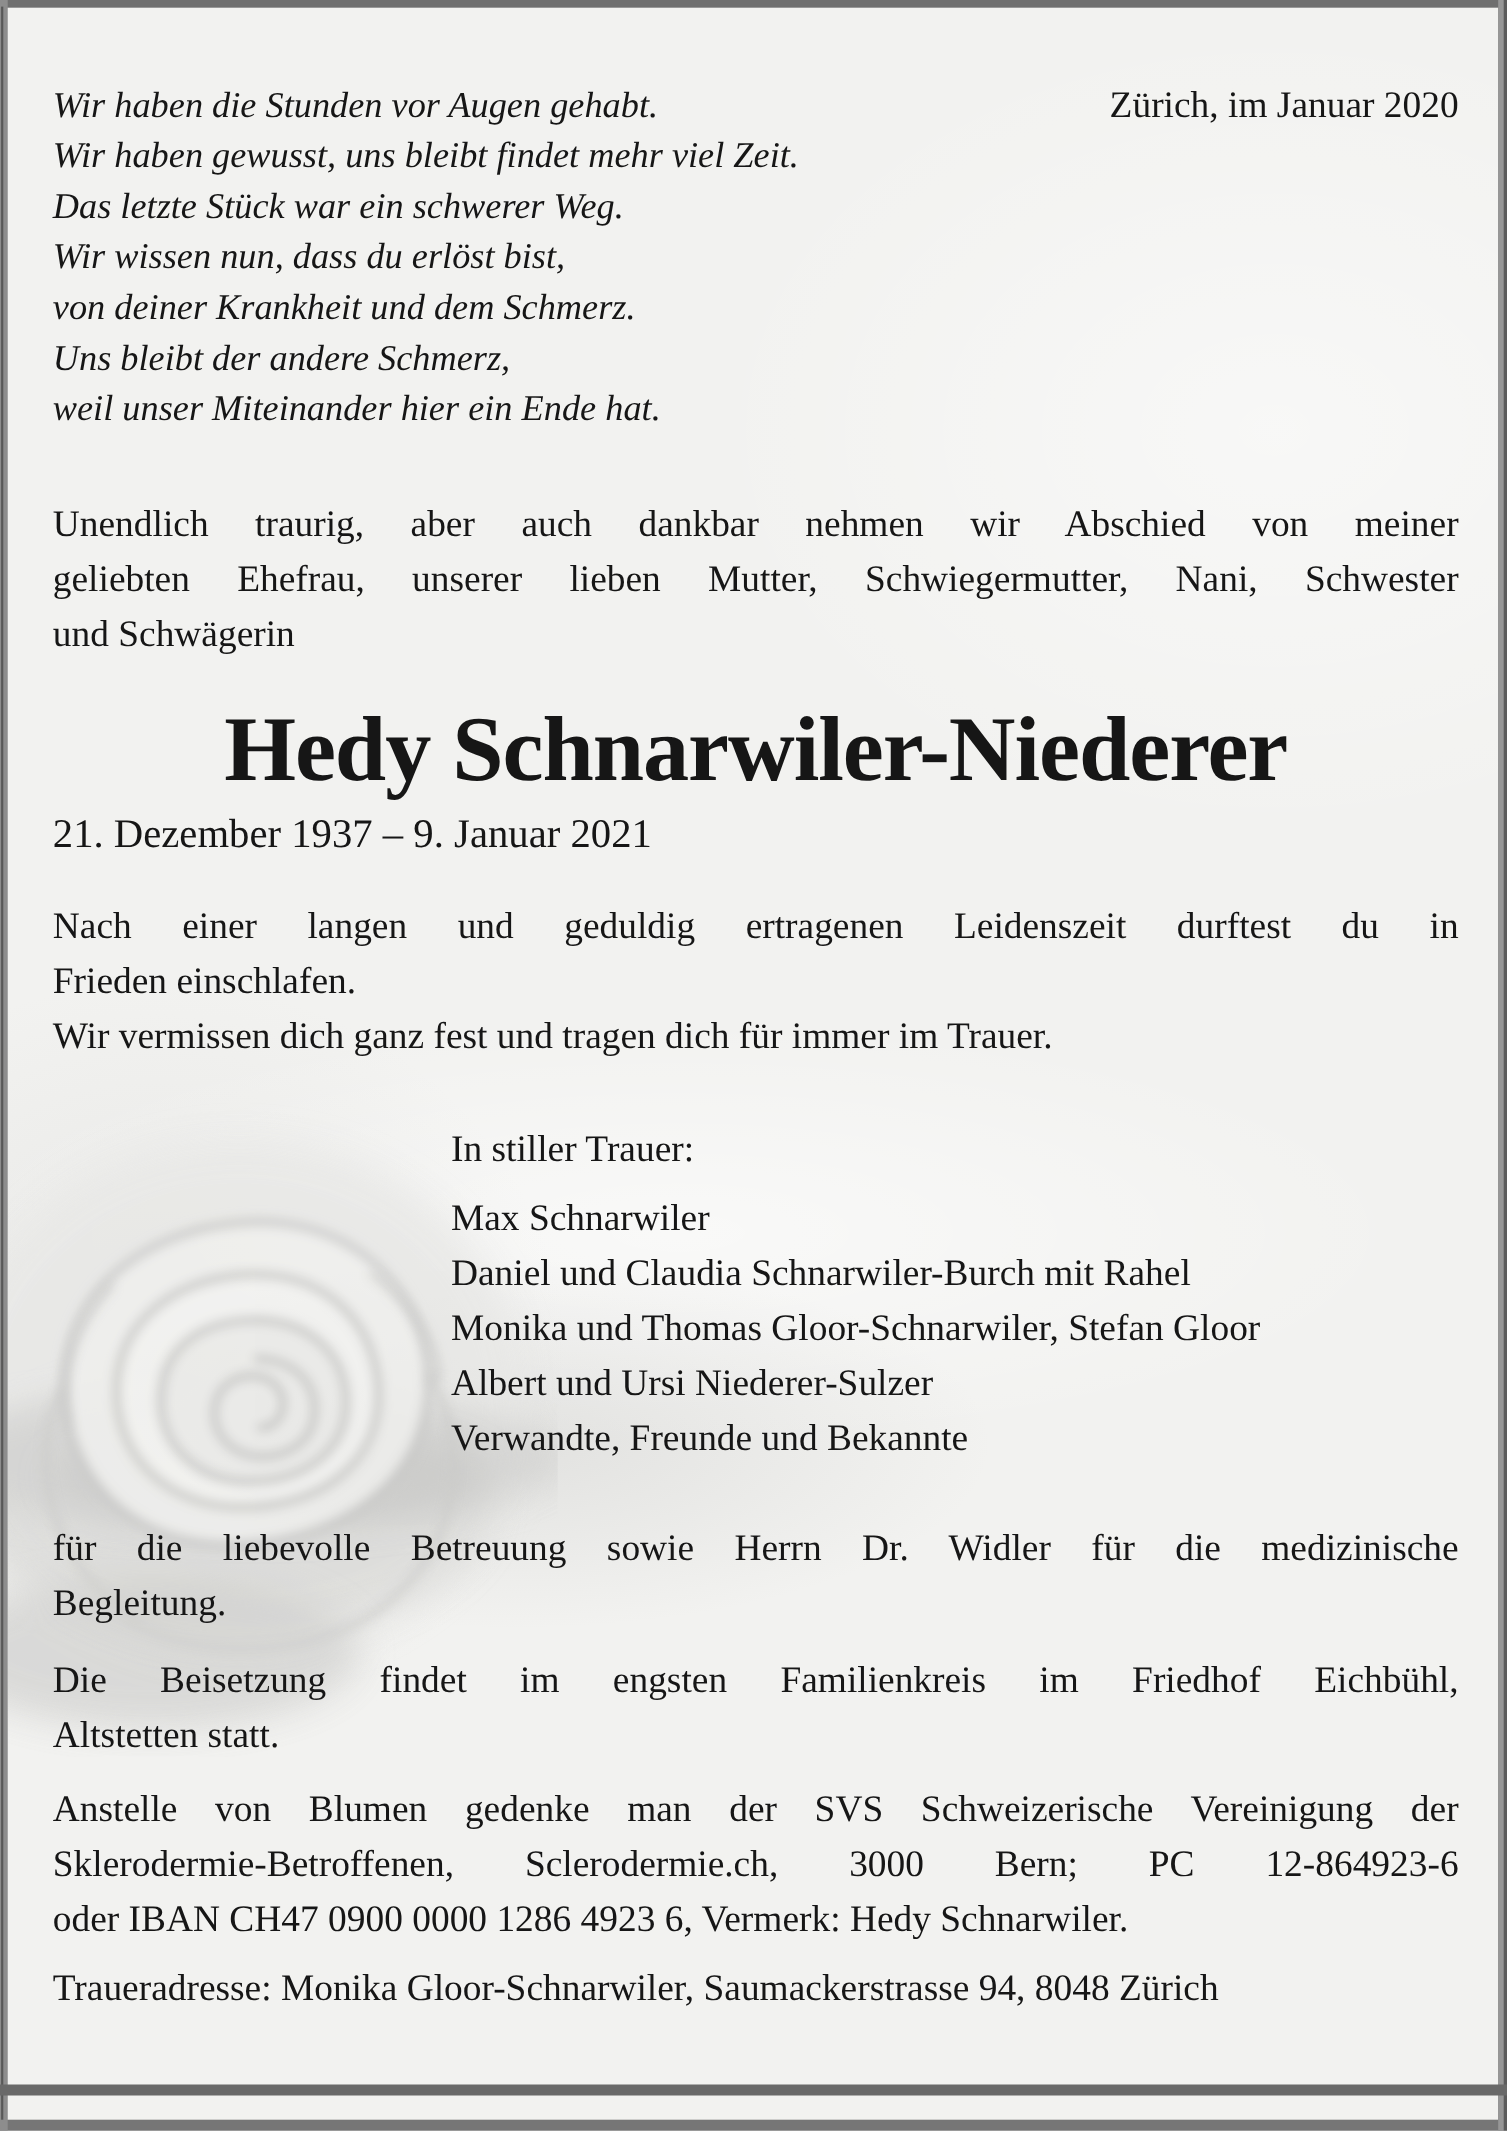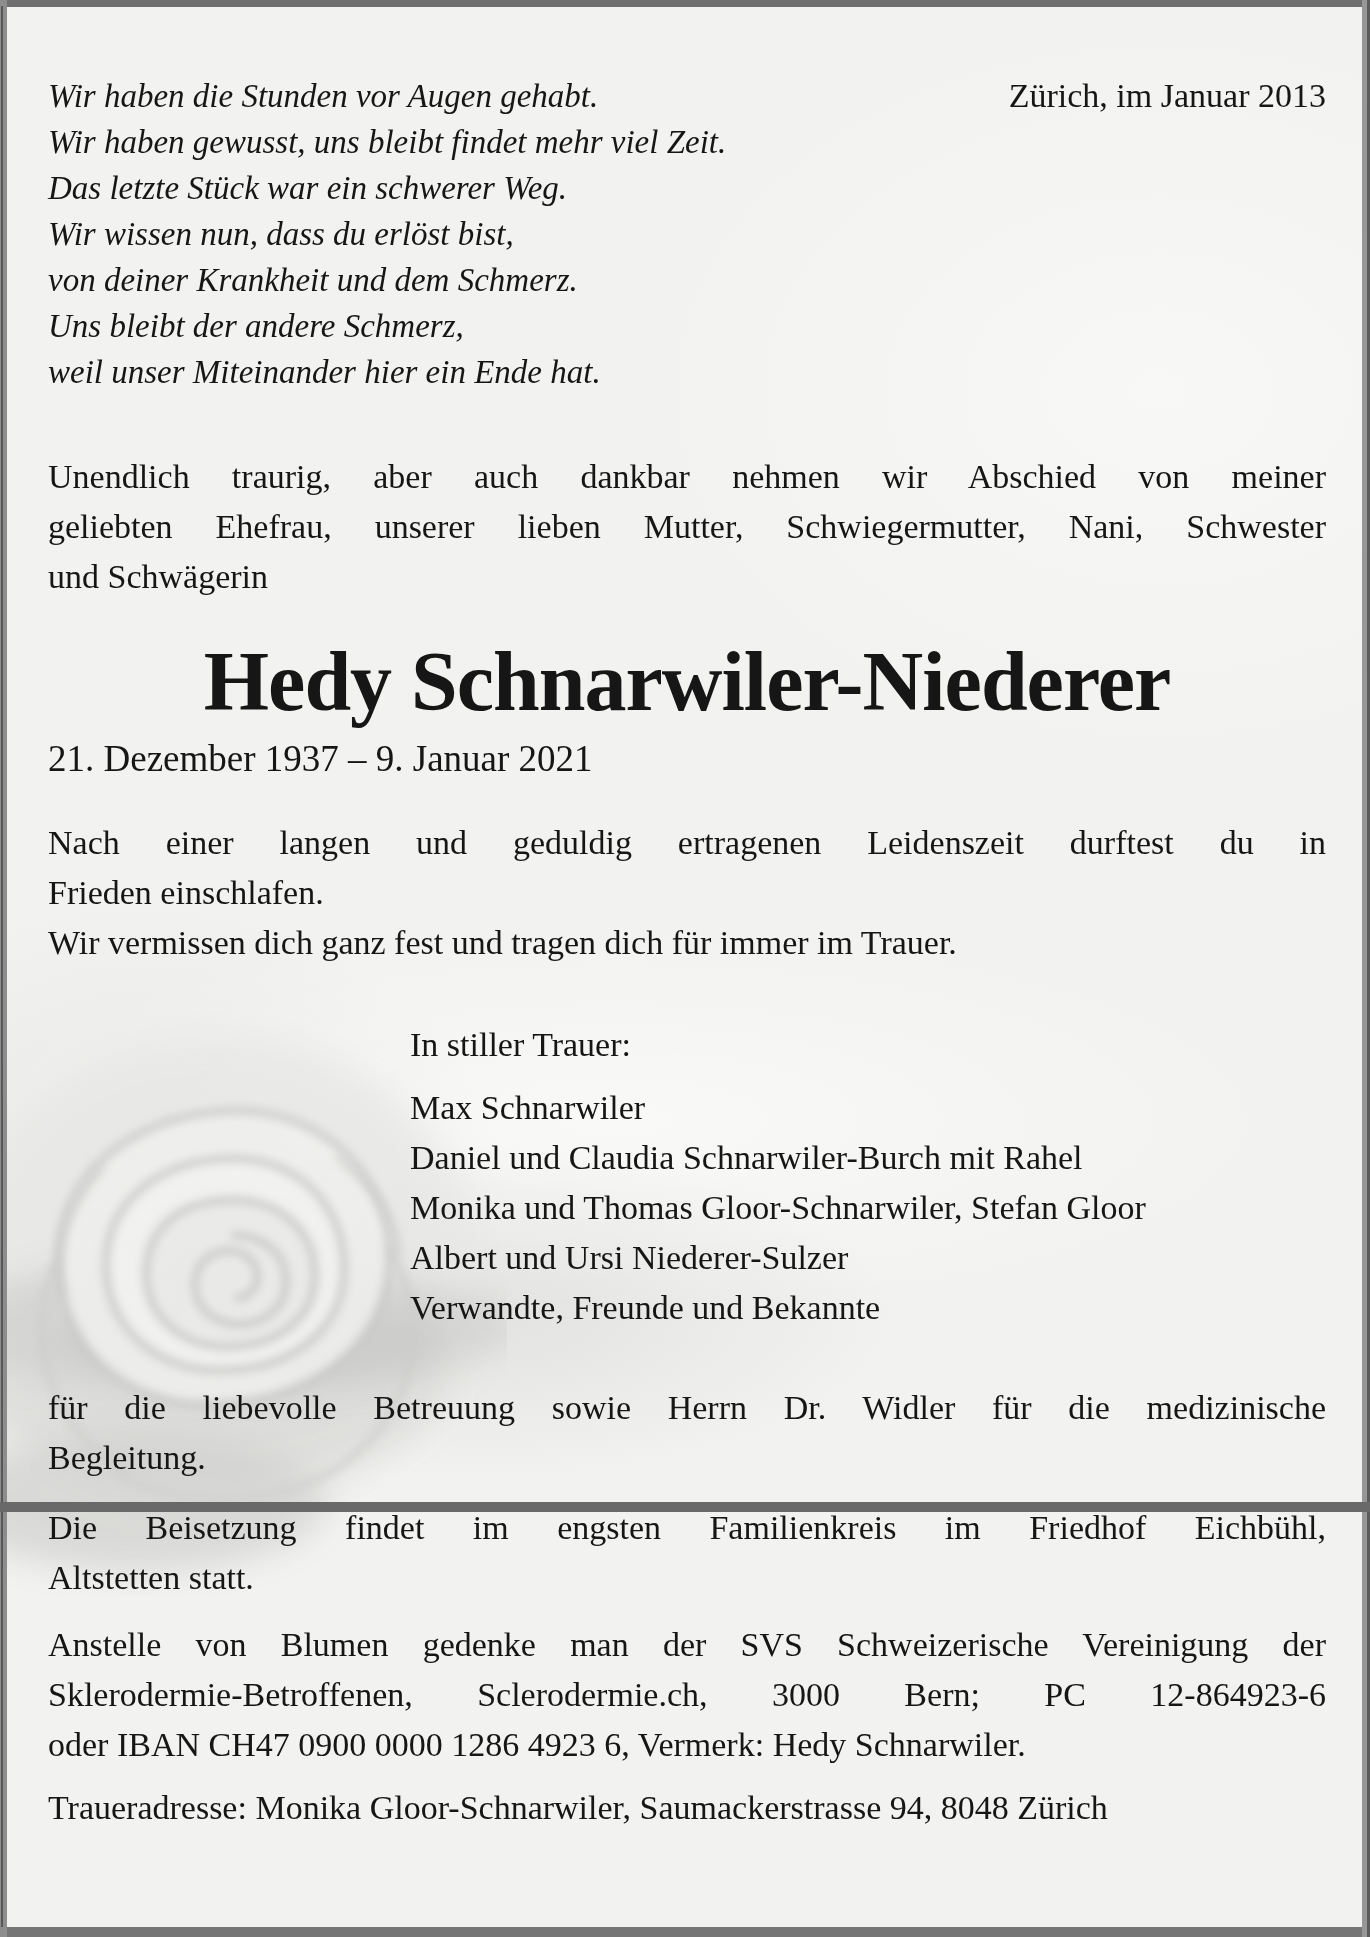--- a/index.html
+++ b/index.html
@@ -5,21 +5,21 @@
 <style>
   html, body { margin: 0; padding: 0; }
   body {
     width: 1370px; height: 1937px;
     background: #767676;
     font-family: "Liberation Serif", "DejaVu Serif", serif;
     overflow: hidden;
   }
   .stage {
     position: relative;
-    width: 1370px; height: 1512px;
+    width: 1370px; height: 1905px;
     background: #7a7a7a;
     text-decoration: underline;
   }
   
   .strip-top    { position:absolute; left:0; top:0; width:1370px; height:7px; background:#6f6f6f; }
   .strip-bottom { position:absolute; left:0; bottom:0; width:1370px; height:10px; background:#696969; }
   .strip-right  { position:absolute; right:0; top:0; width:8px; height:1937px; background:#979797; border-right:3px solid #5c5c5c; box-sizing:border-box; }
   .strip-left   { position:absolute; left:0; top:0; width:7px; height:1937px; background:#8d8d8d; }
   .left-line    { position:absolute; left:1px; top:6px; width:2px; height:1921px; background:#474747; opacity:.75; }
 
@@ -119,21 +119,21 @@
       <div class="top-row">
         <div class="poem">
             <div class="line">Wir haben die Stunden vor Augen gehabt.</div>
             <div class="line">Wir haben gewusst, uns bleibt findet mehr viel Zeit.</div>
             <div class="line">Das letzte Stück war ein schwerer Weg.</div>
             <div class="line">Wir wissen nun, dass du erlöst bist,</div>
             <div class="line">von deiner Krankheit und dem Schmerz.</div>
             <div class="line">Uns bleibt der andere Schmerz,</div>
             <div class="line">weil unser Miteinander hier ein Ende hat.</div>
           </div>
-        <div class="dateline">Zürich, im Januar 2013</div>
+        <div class="dateline">Zürich, im Januar 2020</div>
       </div>
 
       <div class="intro">
           <div class="line full">Unendlich traurig, aber auch dankbar nehmen wir Abschied von meiner</div>
           <div class="line full">geliebten Ehefrau, unserer lieben Mutter, Schwiegermutter, Nani, Schwester</div>
           <div class="line">und Schwägerin</div>
         </div>
 
       <div class="deceased-name">Hedy Schnarwiler-Niederer</div>
 

